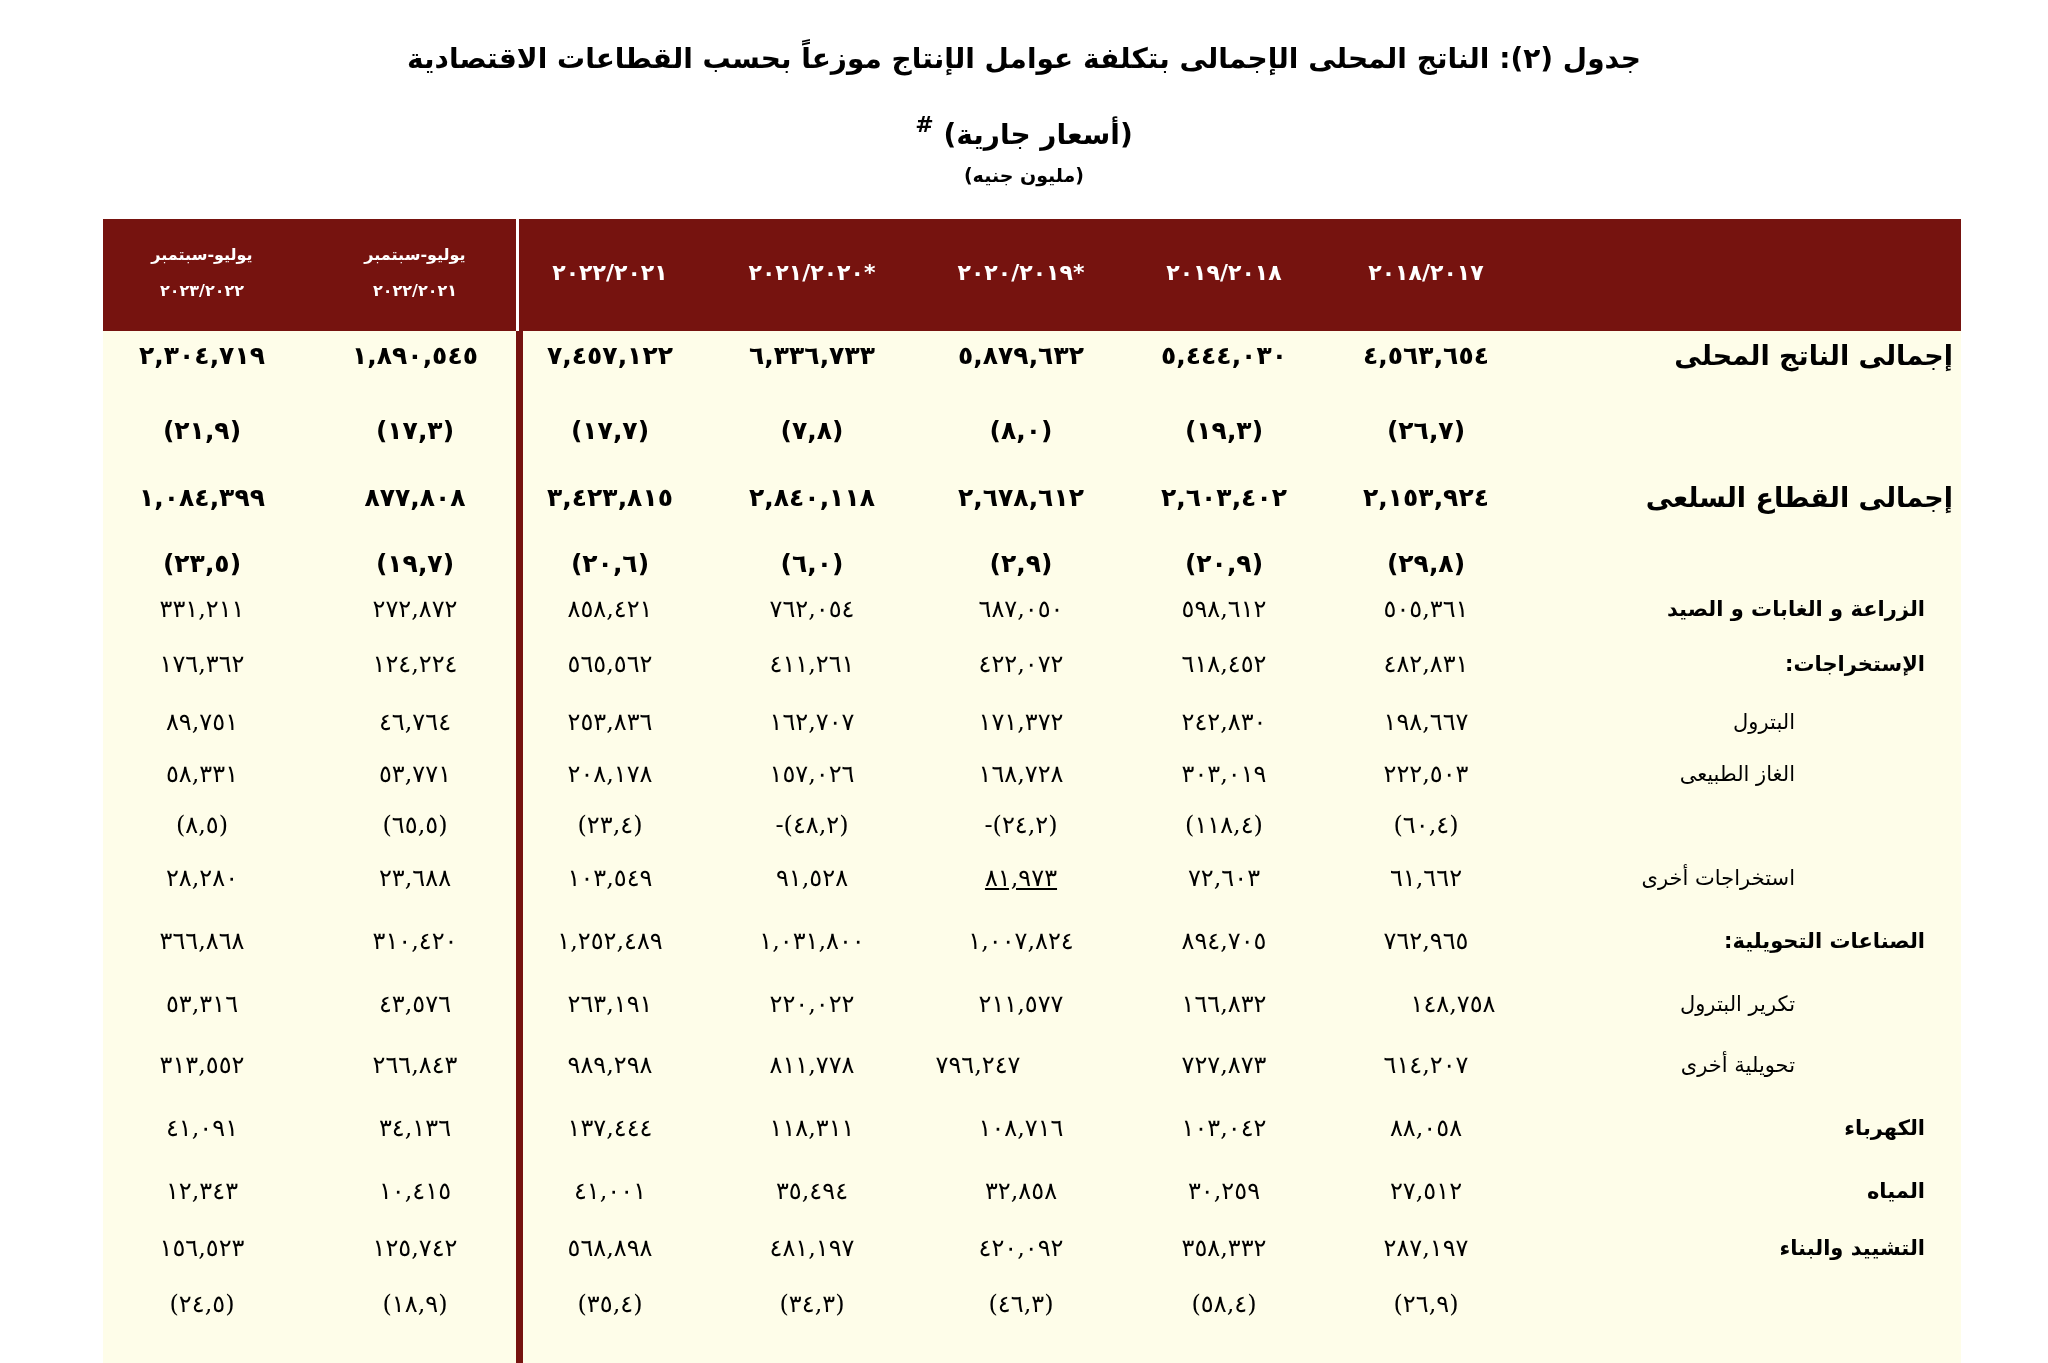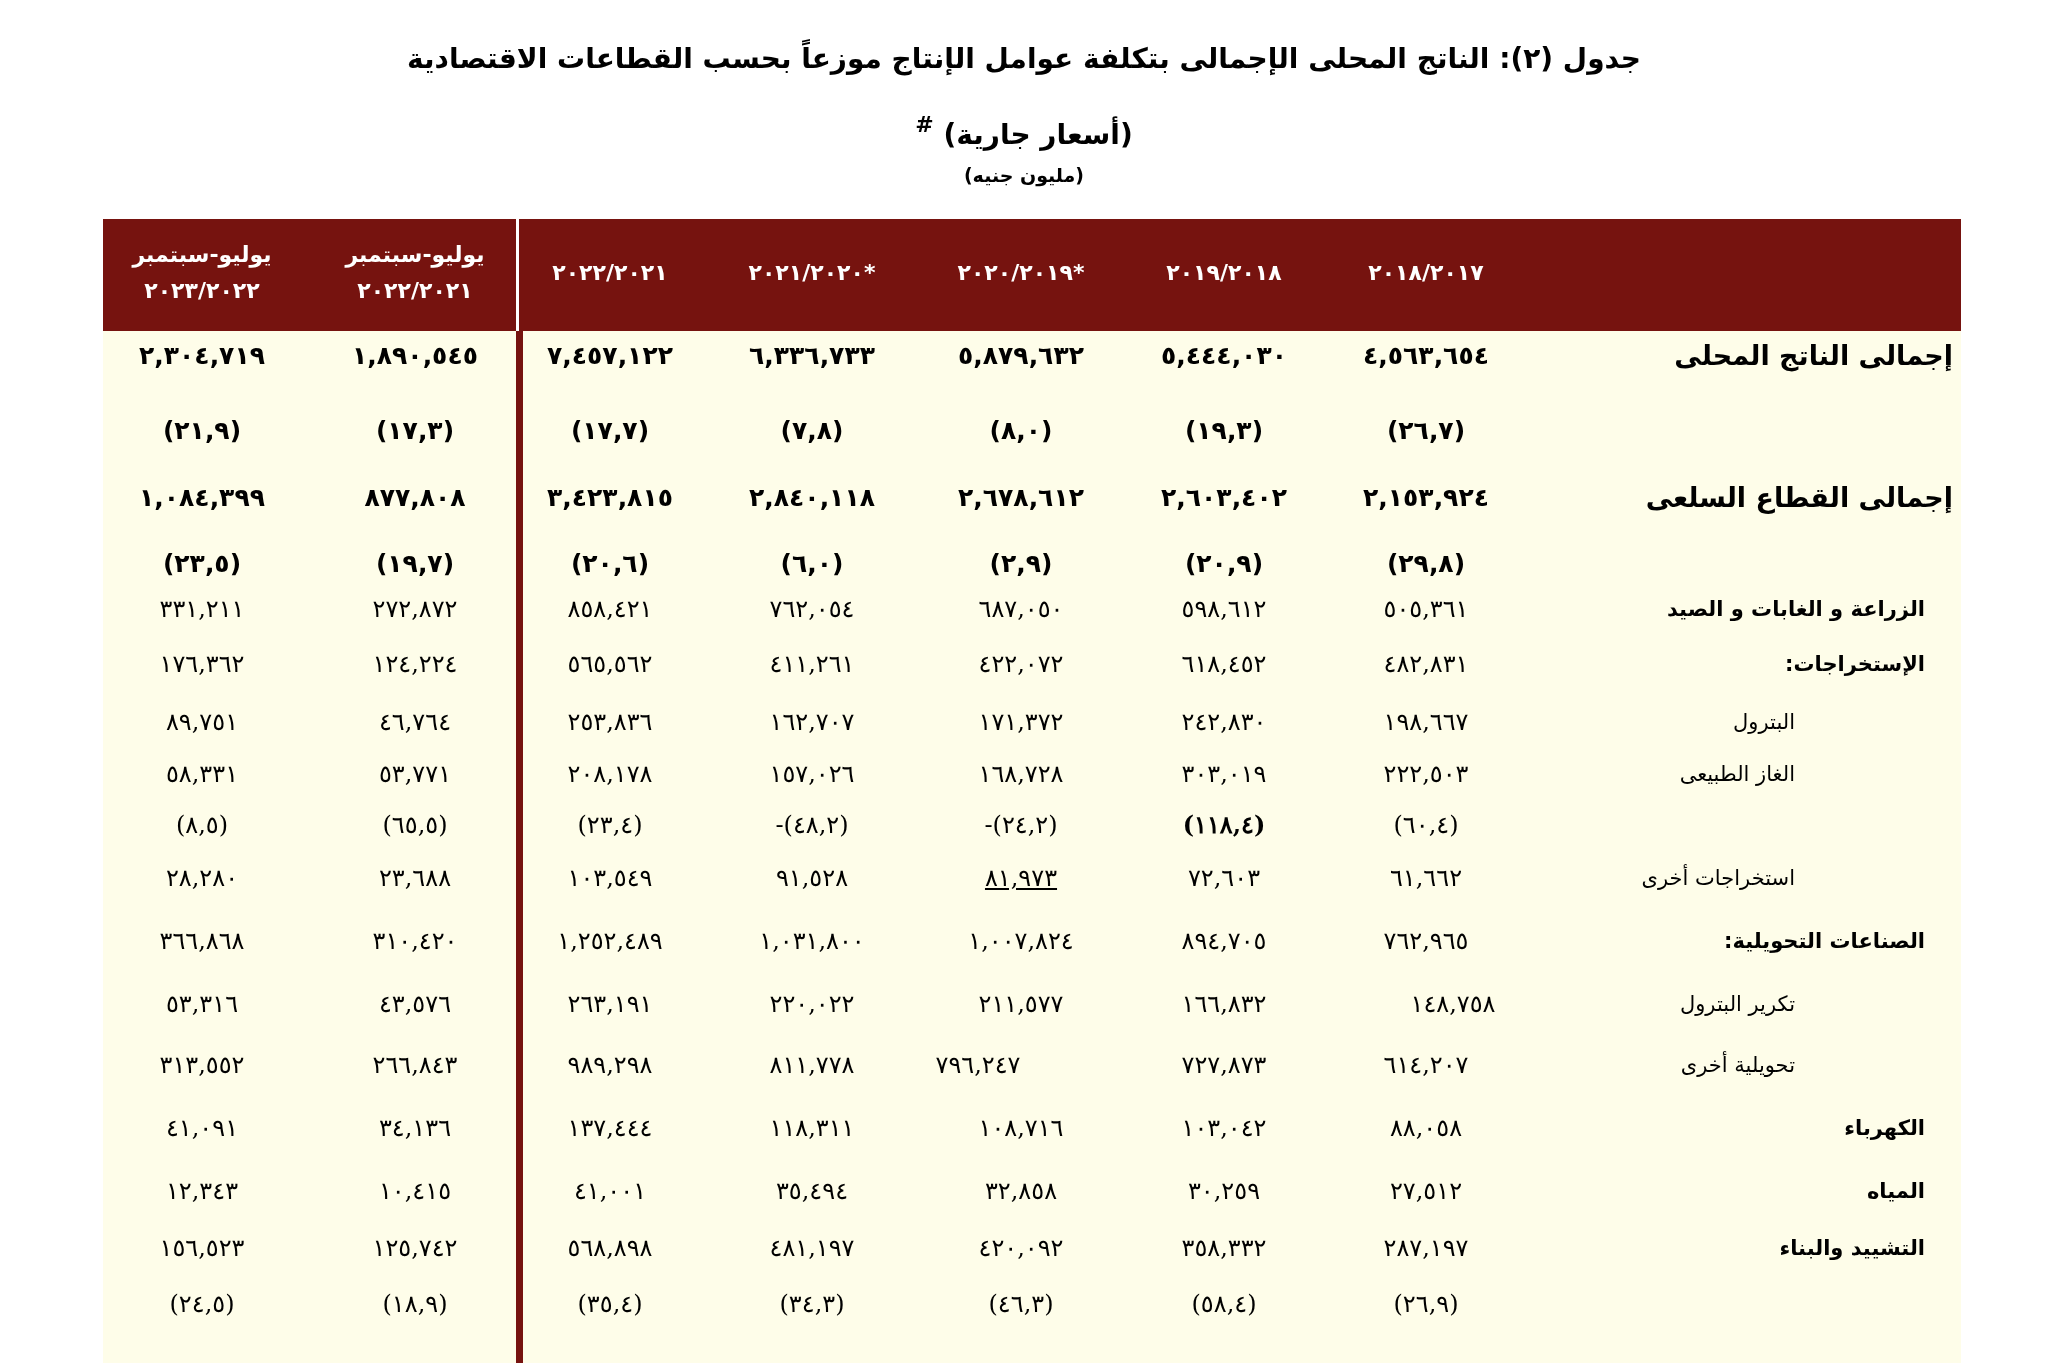--- a/index.html
+++ b/index.html
@@ -7,21 +7,21 @@
   .title { position:absolute; left:0; width:2048px; top:42px; text-align:center; direction:rtl; font-family:"DejaVu Sans", sans-serif; font-weight:bold; font-size:28px; letter-spacing:-0.5px; }
   .subtitle { position:absolute; left:0; width:2048px; top:112px; text-align:center; direction:rtl; font-weight:bold; font-size:28px; }
   .subtitle sup { font-size:22px; vertical-align:12px; }
   .unit { position:absolute; left:0; width:2048px; top:164px; text-align:center; direction:rtl; font-weight:bold; font-size:19px; }
   .table { position:absolute; left:103px; top:219px; width:1858px; height:1144px; background:#fefde9; }
   .header { position:absolute; left:0; top:0; width:1858px; height:112px; background:#76130f; }
   .sep-header { position:absolute; left:413px; top:0; width:3px; height:112px; background:#ffffff; }
   .sep-body { position:absolute; left:413px; top:112px; width:7px; height:1032px; background:#76130f; }
   .hcell { position:absolute; color:#ffffff; font-weight:bold; text-align:center; direction:rtl; transform:translateX(-50%); white-space:nowrap; }
   .hcell.one { top:41px; font-size:22px; letter-spacing:1px; }
-  .hcell.two { top:18px; font-size:22px; line-height:36px; }
+  .hcell.two { top:18px; font-size:16px; line-height:36px; }
   .row { position:absolute; left:0; width:1858px; height:40px; }
   .cell { position:absolute; top:0; transform:translateX(-50%); white-space:nowrap; font-family:"DejaVu Serif", serif; font-size:24px; line-height:40px; letter-spacing:1px; direction:ltr; }
   .row.bold .cell { font-family:"DejaVu Sans", sans-serif; font-weight:bold; font-size:25px; letter-spacing:3px; }
   .label { position:absolute; top:0; white-space:nowrap; direction:rtl; text-align:right; line-height:40px; }
   .label.l-main { right:8px; font-weight:bold; font-size:27px; }
   .label.l-sector { right:36px; font-weight:bold; font-size:21px; }
   .label.l-sub { right:166px; font-size:21px; }
 </style>
 </head>
 <body>
@@ -126,21 +126,21 @@
         <div class="cell" style="left: 1121px;">٣٠٣,٠١٩</div>
         <div class="cell" style="left: 918px;">١٦٨,٧٢٨</div>
         <div class="cell" style="left: 709px;">١٥٧,٠٢٦</div>
         <div class="cell" style="left: 507px;">٢٠٨,١٧٨</div>
         <div class="cell" style="left: 312px;">٥٣,٧٧١</div>
         <div class="cell" style="left: 99px;">٥٨,٣٣١</div>
       </div>
       <div class="row" style="top: 586px;">
         <div class="label l-sub"></div>
         <div class="cell" style="left: 1323px;">(٦٠,٤)</div>
-        <div class="cell" style="left: 1121px; font-weight: bold;">(١١٨,٤)</div>
+        <div class="cell" style="left: 1121px;">(١١٨,٤)</div>
         <div class="cell" style="left: 918px;">-(٢٤,٢)</div>
         <div class="cell" style="left: 709px;">-(٤٨,٢)</div>
         <div class="cell" style="left: 507px;">(٢٣,٤)</div>
         <div class="cell" style="left: 312px;">(٦٥,٥)</div>
         <div class="cell" style="left: 99px;">(٨,٥)</div>
       </div>
       <div class="row" style="top: 639px;">
         <div class="label l-sub">استخراجات أخرى</div>
         <div class="cell" style="left: 1323px;">٦١,٦٦٢</div>
         <div class="cell" style="left: 1121px;">٧٢,٦٠٣</div>

